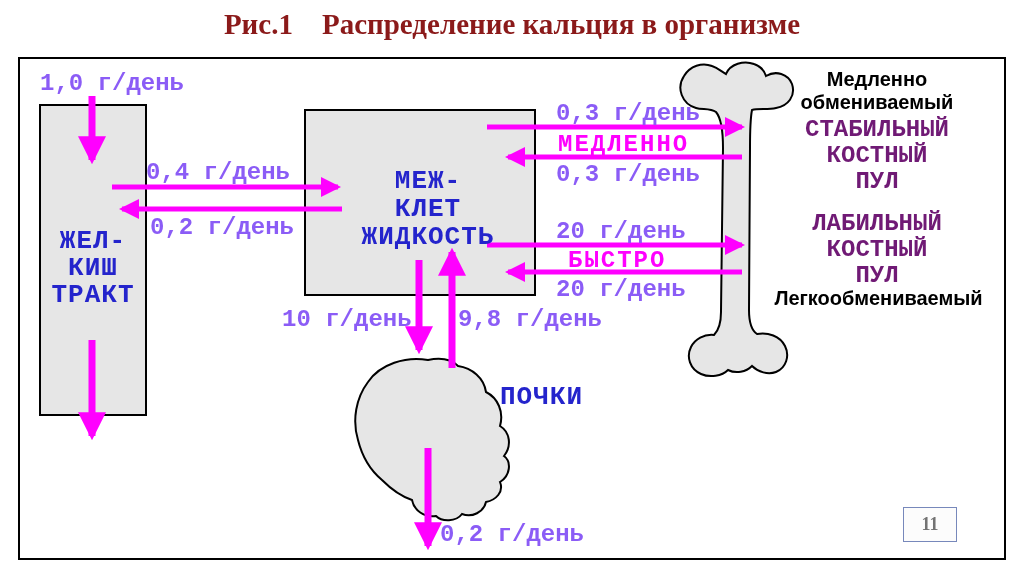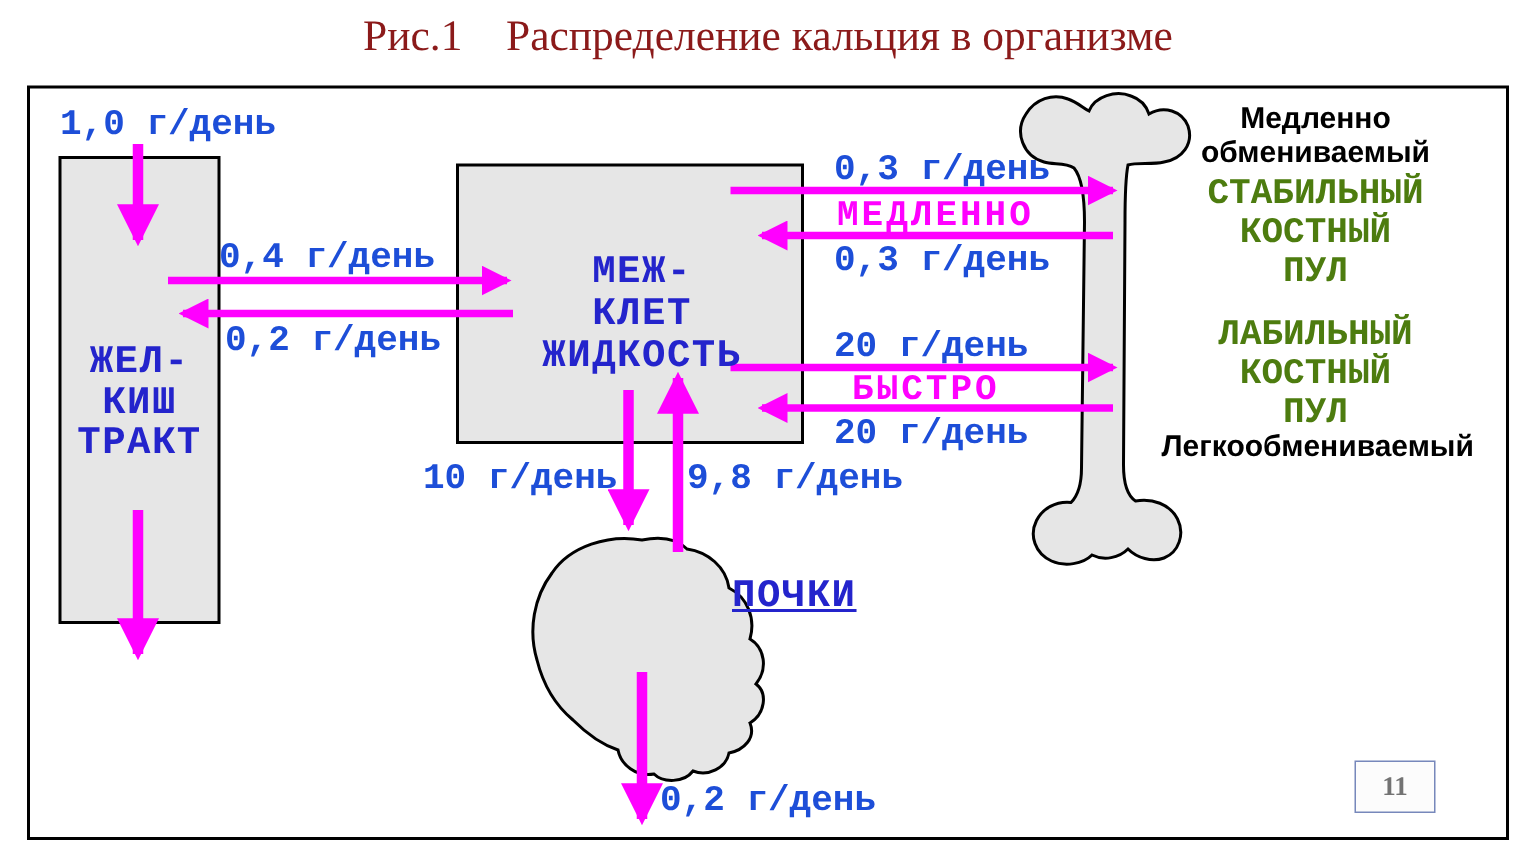--- a/index.html
+++ b/index.html
@@ -3,34 +3,34 @@
 <meta charset="utf-8">
 <style>
   * { margin:0; padding:0; box-sizing:border-box; }
   html,body { background:#ffffff; }
   .stage {
     position:relative; width:1024px; height:574px; background:#ffffff;
     font-family:"Liberation Mono", monospace; overflow:hidden;
   }
   .title {
     position:absolute; left:0; top:8px; width:100%; text-align:center;
-    font-family:"Liberation Serif", serif; font-weight:normal; font-size:29px;
+    font-family:"Liberation Serif", serif; font-weight:bold; font-size:29px;
     color:#8B1A1A; white-space:pre; z-index:3;
   }
   .frame {
     position:absolute; left:18px; top:57px; width:988px; height:503px;
     border:2px solid #000; background:#ffffff; z-index:0;
   }
   svg.layer { position:absolute; left:0; top:0; z-index:1; }
   .lbl { position:absolute; z-index:2; font-weight:bold; white-space:pre-line; }
-  .flow { font-size:24px; color:#1d4ed8; }
+  .flow { font-size:24px; color:#8b5cf6; }
   .mode { font-size:24px; color:#FF00FF; letter-spacing:2px; }
   .node { font-size:26px; color:#2424CC; letter-spacing:1px; text-align:center; line-height:28px; }
   .node-gi { line-height:27px; }
-  .bone-blue { font-size:24px; color:#4d7c0f; text-align:center; line-height:26px; }
+  .bone-blue { font-size:24px; color:#701a75; text-align:center; line-height:26px; }
   .bone-black {
     font-family:"Liberation Sans", sans-serif; font-size:20px; color:#000000;
     text-align:center; line-height:23px;
   }
   .page-box {
     position:absolute; left:903px; top:507px; width:54px; height:35px;
     border:1px solid #7788BB; background:#fcfcfc; z-index:2;
     display:flex; align-items:center; justify-content:center;
     font-family:"Liberation Serif", serif; font-weight:bold; font-size:18px; color:#737373;
   }
@@ -99,21 +99,21 @@
   <div class="lbl flow" style="left:282px; top:306px;">10 г/день</div>
   <div class="lbl flow" style="left:458px; top:306px;">9,8 г/день</div>
   <div class="lbl flow" style="left:440px; top:521px;">0,2 г/день</div>
 
   <div class="lbl node node-gi" style="left:40px; top:228px; width:106px;">ЖЕЛ-
 КИШ
 ТРАКТ</div>
   <div class="lbl node" style="left:305px; top:167px; width:230px;padding-left:16px;">МЕЖ-
 КЛЕТ
 ЖИДКОСТЬ</div>
-  <div class="lbl node" style="left:488px; top:383px;text-decoration:underline;">ПОЧКИ</div>
+  <div class="lbl node" style="left:500px; top:383px;">ПОЧКИ</div>
 
   <div class="lbl bone-black" style="left:772px; top:68px; width:210px;">Медленно
 обмениваемый</div>
   <div class="lbl bone-blue" style="left:772px; top:117px; width:210px;">СТАБИЛЬНЫЙ
 КОСТНЫЙ
 ПУЛ</div>
   <div class="lbl bone-blue" style="left:772px; top:211px; width:210px;">ЛАБИЛЬНЫЙ
 КОСТНЫЙ
 ПУЛ</div>
   <div class="lbl bone-black" style="left:756px; top:287px; width:245px;">Легкообмениваемый</div>

